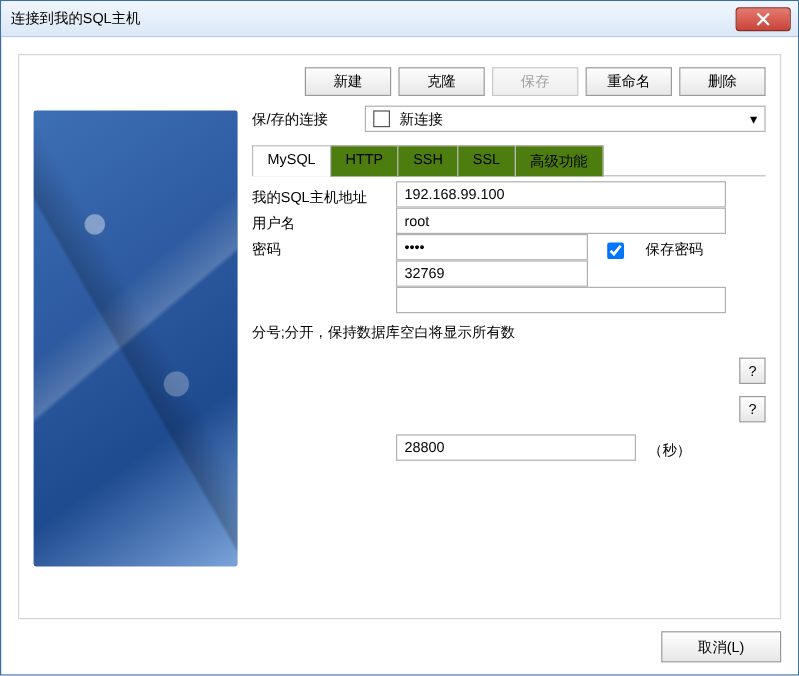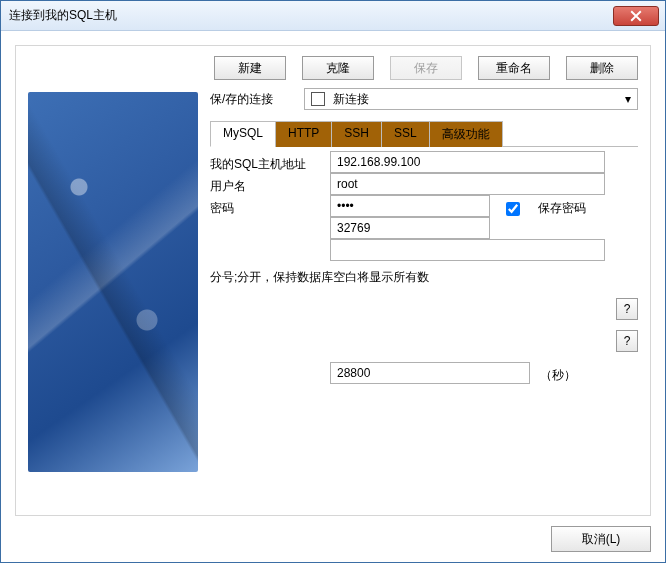--- a/index.html
+++ b/index.html
@@ -8,21 +8,21 @@
 .window { position: absolute; background: #fff; border: 1px solid #3b6ea5; }
 .titlebar { height: 30px; background: linear-gradient(#f0f6fd,#dbe8f7); display: flex; align-items: center; padding: 0 0 0 8px; font-size: 12px; color: #000; border-bottom: 1px solid #b9cde4; }
 .titlebar .spacer { flex: 1; }
 .titlebar .close-btn { width: 46px; height: 20px; background: linear-gradient(#e67a6f,#c9443a); border: 1px solid #8a2e25; border-radius: 3px; display:flex; align-items:center; justify-content:center; margin-right: 6px; cursor:pointer; }
 .titlebar .close-btn svg { width: 12px; height: 12px; }
 
 .main-window { left: 0; top: 0; width: 666px; height: 563px; }
 .main-body { padding: 14px 14px 10px 14px; height: calc(100% - 30px); display:flex; flex-direction:column; }
 .content-frame { flex:1; border: 1px solid #d6d6d6; padding: 10px 12px 12px 12px; position: relative; }
 
-.toolbar-row { display:flex; gap: 16px; justify-content: flex-end; margin-bottom: 12px; }
+.toolbar-row { display:flex; gap: 6px; justify-content: flex-end; margin-bottom: 12px; }
 .btn { min-width: 72px; height: 24px; font-size: 12px; background: linear-gradient(#fefefe,#e7e7e7); border: 1px solid #9a9a9a; cursor:pointer; padding: 0 8px; }
 .btn:disabled, .btn.disabled { color: #a0a0a0; background: linear-gradient(#f8f8f8,#efefef); border-color:#c7c7c7; }
 
 .two-col { display:flex; gap: 12px; height: calc(100% - 36px); }
 .left-col { width: 170px; }
 .puzzle-img { width: 170px; height: 380px; background: linear-gradient(145deg,#3d6fb5 0%,#2d5aa0 40%,#1e4a8f 70%,#7aa3d9 100%); position:relative; overflow:hidden; border-radius:2px; }
 .puzzle-img::before { content:""; position:absolute; inset:0; background:
   radial-gradient(circle at 30% 25%, #fff6 0 8px, transparent 9px),
   radial-gradient(circle at 70% 60%, #fff4 0 10px, transparent 11px),
   linear-gradient(60deg, transparent 45%, #0003 46%, transparent 55%),
@@ -30,21 +30,21 @@
 }
 
 .right-col { flex:1; display:flex; flex-direction:column; }
 .saved-row { display:flex; align-items:center; gap:12px; margin-bottom: 10px; margin-top: -4px; }
 .saved-row .label { font-size:12px; width: 82px; }
 .saved-dd { flex:1; height: 22px; border:1px solid #b0b0b0; background:#fff; display:flex; align-items:center; padding: 0 6px; font-size:12px; position:relative;text-align:right; }
 .saved-dd .chk { width:14px; height:14px; border:1px solid #555; margin-right:8px; }
 .saved-dd .caret { position:absolute; right:6px; top:50%; transform:translateY(-50%); }
 
 .tabs { display:flex; border-bottom:1px solid #bcbcbc; margin-bottom:4px; }
-.tab { font-size:12px; padding: 4px 12px; border:1px solid #bcbcbc; border-bottom:none; background:#a16207; margin-right:-1px; cursor:pointer; position:relative; top:1px; }
+.tab { font-size:12px; padding: 4px 12px; border:1px solid #bcbcbc; border-bottom:none; background:#4d7c0f; margin-right:-1px; cursor:pointer; position:relative; top:1px; }
 .tab.active { background:#fff; border-bottom:1px solid #fff; }
 
 .form-row { display:flex; align-items:flex-end; margin-bottom:0; font-size:12px; }
 .form-row .flabel { width: 120px; }
 .form-row input[type=text], .form-row input[type=password] { height:22px; border:1px solid #b0b0b0; font-size:12px; padding:0 6px; background:#fff; }
 .form-row .field-wide { width: 275px; }
 .form-row .field-narrow { width: 160px; }
 .chk-wrap { display:flex; align-items:center; gap:18px; margin-left:16px; }
 .chk-wrap input { width:14px; height:14px; }
 

